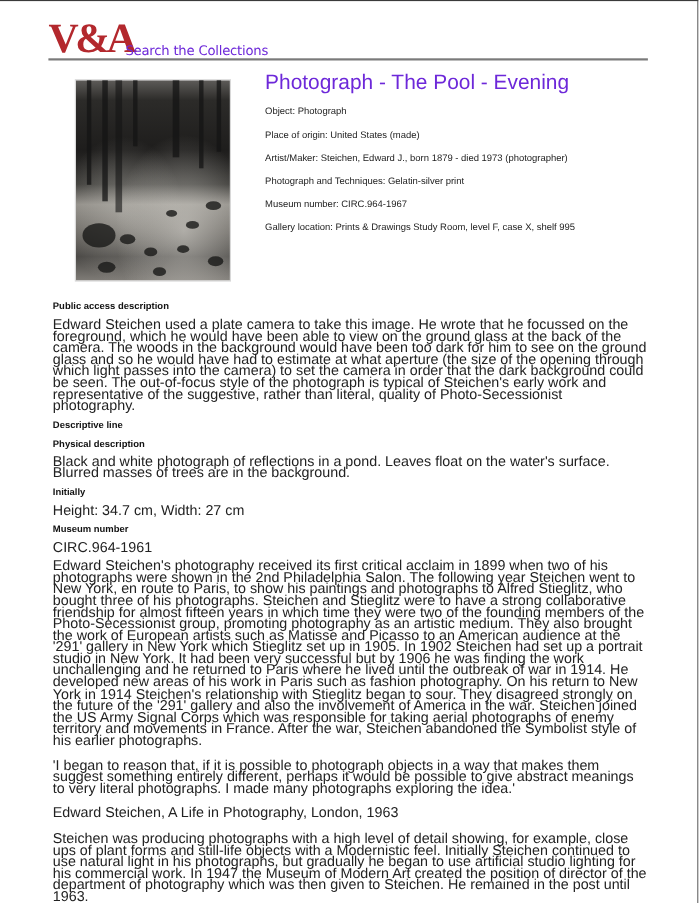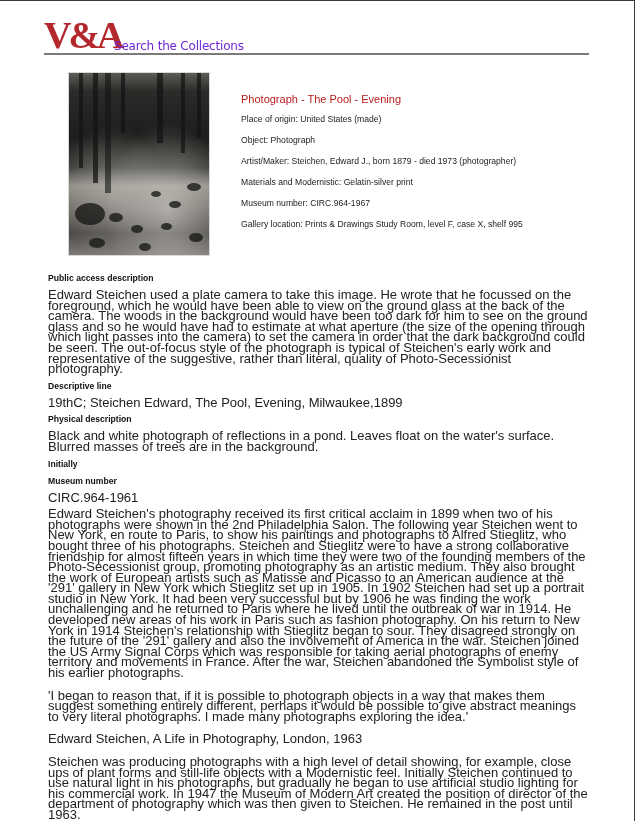--- a/index.html
+++ b/index.html
@@ -27,21 +27,21 @@
       background:
         radial-gradient(ellipse at 70% 75%, rgba(230,228,222,0.55) 0%, rgba(0,0,0,0) 45%),
         radial-gradient(ellipse at 30% 65%, rgba(200,198,192,0.45) 0%, rgba(0,0,0,0) 40%),
         linear-gradient(180deg, #5d5b58 0%, #2c2b29 10%, #1e1d1c 35%, #3a3936 52%, #8f8c86 62%, #6e6b66 75%, #4a4845 88%, #7f7c77 100%);
       border: 1px solid #d8d8d8;
     }
     .photo .trunk { position: absolute; top: 0; width: 4px; background: rgba(20,20,20,0.75); }
     .photo .leaf { position: absolute; border-radius: 50%; background: rgba(25,25,24,0.8); }
 
     .meta { position: absolute; left: 241px; top: 64px; width: 360px; }
-    .meta-title { font-size: 11px; color: #b91c1c; margin-bottom: 9px; margin-top: 28px; }
+    .meta-title { font-size: 19px; color: #6d28d9; margin-bottom: 9px; }
     .meta-row { font-size: 8.6px; color: #222; height: 21px; line-height: 11px; }
 
     .body { position: absolute; left: 48px; top: 272px; width: 540px; }
     .section-heading { font-size: 8.6px; font-weight: bold; color: #111; line-height: 11px; margin-bottom: 6px; }
     .section-text { font-size: 13px; line-height: 10.6px; color: #222; margin-bottom: 6px; }
     .gap { height: 6px; }
     .url { font-size: 8.05px; color: #222; line-height: 11px; }
   </style>
 </head>
 <body>
@@ -69,39 +69,39 @@
     <span class="leaf" style="left:100px;top:128px;width:12px;height:7px;"></span>
     <span class="leaf" style="left:118px;top:110px;width:14px;height:8px;"></span>
     <span class="leaf" style="left:92px;top:150px;width:11px;height:7px;"></span>
     <span class="leaf" style="left:120px;top:160px;width:14px;height:9px;"></span>
     <span class="leaf" style="left:70px;top:170px;width:12px;height:8px;"></span>
     <span class="leaf" style="left:20px;top:165px;width:16px;height:10px;"></span>
   </div>
 
   <div class="meta">
     <div class="meta-title">Photograph - The Pool - Evening</div>
+    <div class="meta-row">Object: Photograph</div>
     <div class="meta-row">Place of origin: United States (made)</div>
-    <div class="meta-row">Object: Photograph</div>
     <div class="meta-row">Artist/Maker: Steichen, Edward J., born 1879 - died 1973 (photographer)</div>
-    <div class="meta-row">Materials and Modernistic: Gelatin-silver print</div>
+    <div class="meta-row">Photograph and Techniques: Gelatin-silver print</div>
     <div class="meta-row">Museum number: CIRC.964-1967</div>
     <div class="meta-row">Gallery location: Prints &amp; Drawings Study Room, level F, case X, shelf 995</div>
   </div>
 
   <div class="body">
     <div class="section-heading">Public access description</div>
     <div class="section-text">Edward Steichen used a plate camera to take this image. He wrote that he focussed on the foreground, which he would have been able to view on the ground glass at the back of the camera. The woods in the background would have been too dark for him to see on the ground glass and so he would have had to estimate at what aperture (the size of the opening through which light passes into the camera) to set the camera in order that the dark background could be seen.  The out-of-focus style of the photograph is typical of Steichen's early work and representative of the suggestive, rather than literal, quality of Photo-Secessionist photography.</div>
 
     <div class="section-heading">Descriptive line</div>
-    <div class="section-text">19thC; Steichen Edward, The Pool, Evening, Milwaukee,1899</div>
 
     <div class="section-heading">Physical description</div>
     <div class="section-text">Black and white photograph of reflections in a pond. Leaves float on the water's surface. Blurred masses of trees are in the background.</div>
 
     <div class="section-heading">Initially</div>
+    <div class="section-text">Height: 34.7 cm, Width: 27 cm</div>
 
     <div class="section-heading">Museum number</div>
     <div class="section-text">CIRC.964-1961</div>
 
     <div class="section-text">Edward Steichen's photography received its first critical acclaim in 1899 when two of his photographs were shown in the 2nd Philadelphia Salon.  The following year Steichen went to New York, en route to Paris, to show his paintings and photographs to Alfred Stieglitz, who bought three of his photographs.  Steichen and Stieglitz were to have a strong collaborative friendship for almost fifteen years in which time they were two of the founding members of the Photo-Secessionist group, promoting photography as an artistic medium.  They also brought the work of European artists such as Matisse and Picasso to an American audience at the '291' gallery in New York which Stieglitz set up in 1905.  In 1902 Steichen had set up a portrait studio in New York.  It had been very successful but by 1906 he was finding the work unchallenging and he returned to Paris where he lived until the outbreak of war in 1914.  He developed new areas of his work in Paris such as fashion photography.  On his return to New York in 1914 Steichen's relationship with Stieglitz began to sour.  They disagreed strongly on the future of the '291' gallery and also the involvement of America in the war.  Steichen joined the US Army Signal Corps which was responsible for taking aerial photographs of enemy territory and movements in France.  After the war, Steichen abandoned the Symbolist style of his earlier photographs.</div>
     <div class="gap"></div>
     <div class="section-text">'I began to reason that, if it is possible to photograph objects in a way that makes them suggest something entirely different, perhaps it would be possible to give abstract meanings to very literal photographs.  I made many photographs exploring the idea.'</div>
     <div class="gap"></div>
     <div class="section-text">Edward Steichen, A Life in Photography, London, 1963</div>
     <div class="gap"></div>

